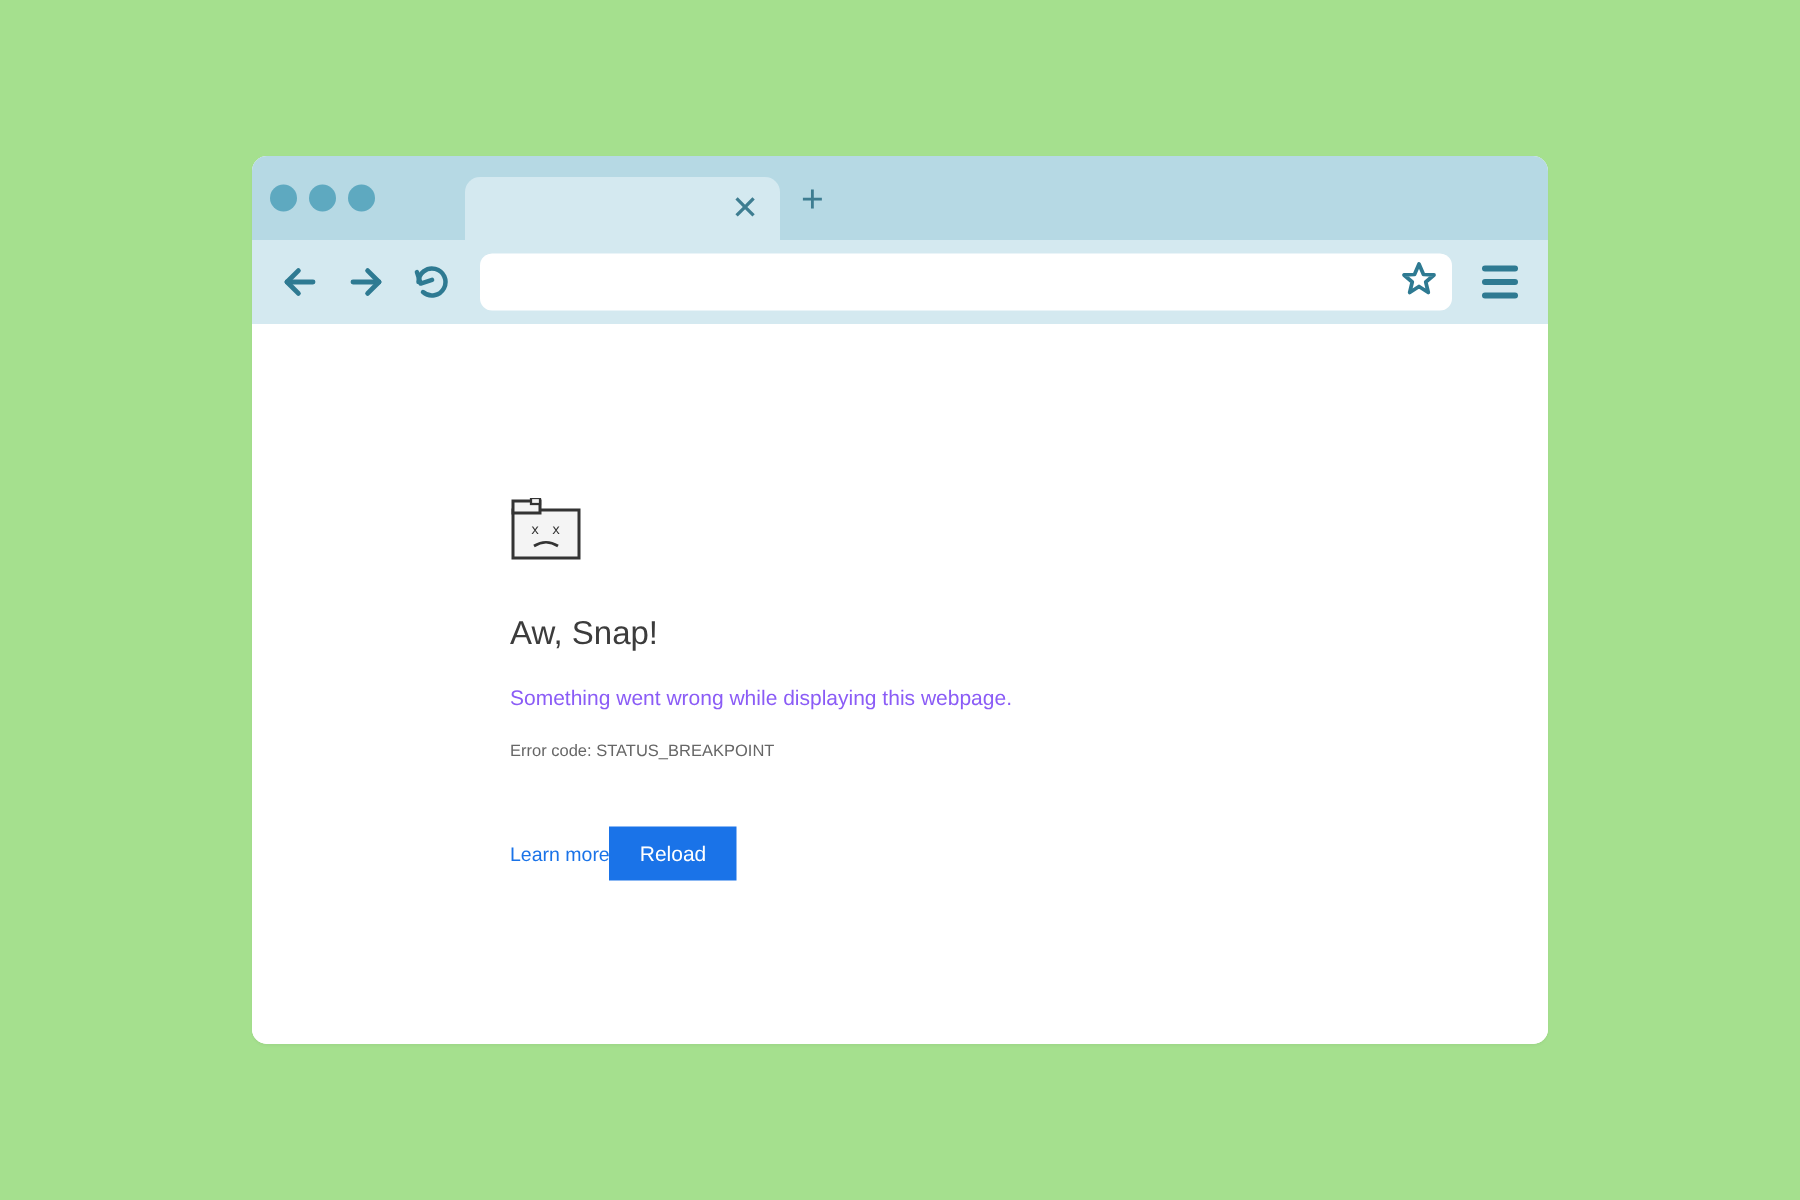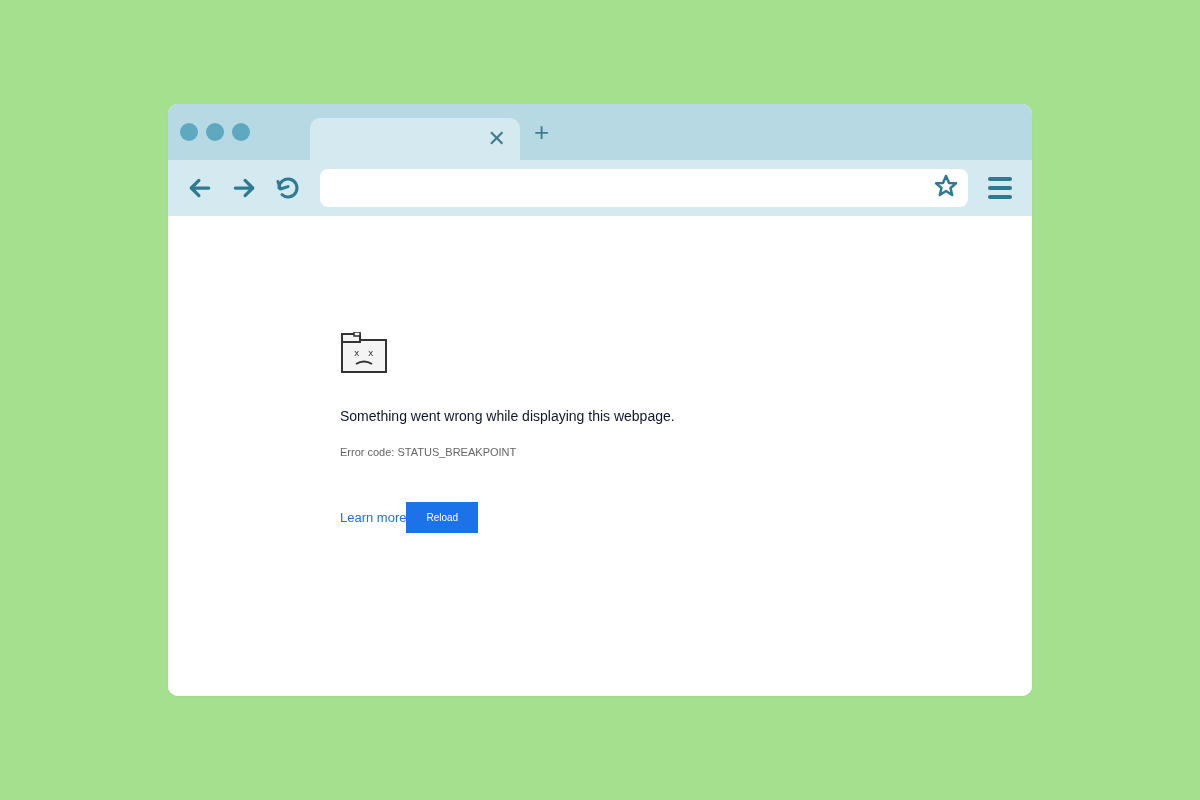--- a/index.html
+++ b/index.html
@@ -126,21 +126,21 @@
       margin-bottom: 30px;
     }
     .error-heading {
       font-size: 22px;
       color: #3c3c3c;
       font-weight: 400;
       margin-bottom: 22px;
     }
     .error-message {
       font-size: 14px;
-      color: #0f172a;
+      color: #8b5cf6;
       margin-bottom: 22px;
     }
     .error-code {
       font-size: 11px;
       color: #666;
       margin-bottom: 44px;
     }
     .action-row {
       display: flex;
       align-items: center;
@@ -151,21 +151,21 @@
       font-size: 13px;
       color: #1a73e8;
       cursor: pointer;
     }
     .reload-btn {
       background: #1a73e8;
       color: #fff;
       border: none;
       padding: 10px 20px;
       border-radius: 0;
-      font-size: 10px;
+      font-size: 14px;
       font-weight: 500;
       cursor: pointer;
     }
   </style>
 </head>
 <body>
 
 <div class="browser-window">
 
   <div class="tab-strip">
@@ -218,20 +218,21 @@
       <div class="sad-folder-icon">
         <svg width="48" height="42" viewBox="0 0 48 42">
           <rect x="2" y="8" width="44" height="32" fill="#f4f4f4" stroke="#333" stroke-width="2"></rect>
           <rect x="2" y="2" width="18" height="8" fill="#f4f4f4" stroke="#333" stroke-width="2"></rect>
           <rect x="14" y="0" width="6" height="4" fill="#f4f4f4" stroke="#333" stroke-width="1.5"></rect>
           <text x="14" y="24" font-size="9" fill="#333" font-family="monospace">x</text>
           <text x="28" y="24" font-size="9" fill="#333" font-family="monospace">x</text>
           <path d="M16 32 Q24 27 32 32" stroke="#333" stroke-width="1.8" fill="none"></path>
         </svg>
       </div>
+      <h1 class="error-heading">Aw, Snap!</h1>
       <p class="error-message">Something went wrong while displaying this webpage.</p>
       <p class="error-code">Error code: STATUS_BREAKPOINT</p>
       <div class="action-row">
         <a class="learn-more">Learn more</a>
         <button class="reload-btn">Reload</button>
       </div>
     </div>
   </div>
 
 </div>

